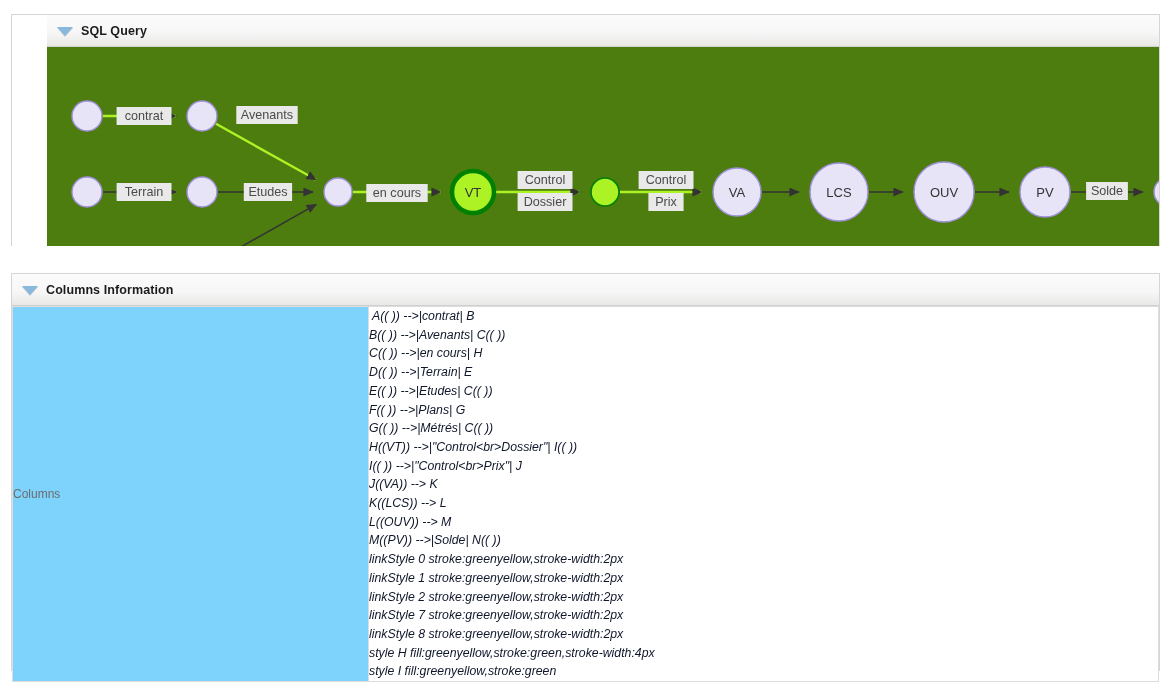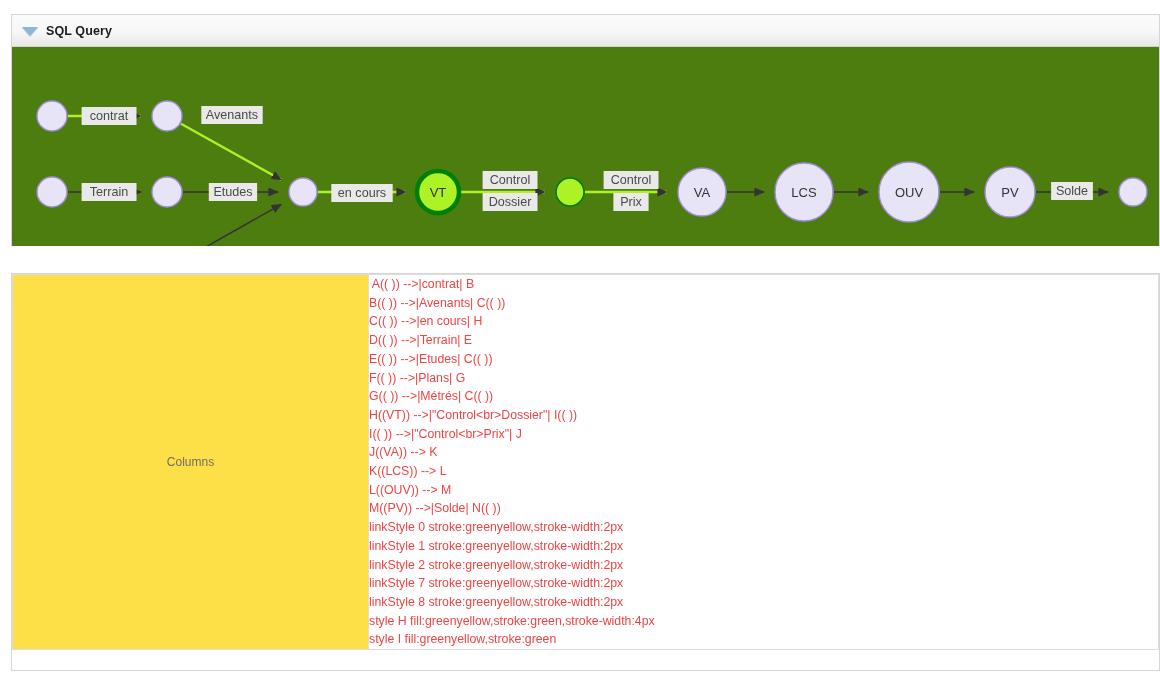--- a/index.html
+++ b/index.html
@@ -47,21 +47,21 @@
     height: 0;
     border-left: 8px solid transparent;
     border-right: 8px solid transparent;
     border-top: 9px solid #89b8dd;
     margin-right: 8px;
     margin-top: 2px;
     filter: drop-shadow(0 1px 0 rgba(0,0,0,0.18));
     cursor: pointer;
   }
 
-  #panel-sql { top: 14px; height: 232px; border-bottom: none; }
+  #panel-sql { top: 14px; height: 232px; border-bottom: none; padding-left: 35px; }
   #panel-sql .panel-body {
     height: 199px;
     background: #4d7c0f;
     position: relative;
     overflow: hidden;
   }
 
   #panel-cols { top: 273px; height: 398px; }
   #panel-cols .panel-body {
     background: #ffffff;
@@ -74,34 +74,35 @@
     border-collapse: collapse;
     table-layout: fixed;
   }
   table.cols-table td {
     vertical-align: middle;
     border: 1px solid #dddddd;
     padding: 0;
   }
   td.col-label {
     width: 356px;
-    background: #fde047;
-    text-align: center;
+    background: #7dd3fc;
+    text-align: left;
     padding-right: 12px;
     font-size: 12px;
     color: #6d6d6d;
     box-sizing: border-box;
   }
   td.col-value {
     background: #ffffff;
     padding: 7px 10px 8px 10px;
     font-size: 12.3px;
-    color: #ef4444;
+    color: #0f172a;
     line-height: 18.7px;
     white-space: pre;
+    font-style: italic;
   }
   .code-line { display: block; white-space: pre; }
 
   
   svg text {
     font-family: "Liberation Sans", sans-serif;
   }
   .node-label {
     font-size: 13px;
     fill: #333333;
@@ -249,20 +250,24 @@
             <g>
               <circle cx="1121" cy="145" r="14" fill="#e7e4f7" stroke="#9f8fd8" stroke-width="1.4"></circle>
             </g>
           </g>
       </svg>
 
     </div>
   </section>
 
   <section class="panel" id="panel-cols">
+    <div class="panel-header">
+      <span class="tri-toggle"></span>
+      <span class="panel-title">Columns Information</span>
+    </div>
     <div class="panel-body">
       <table class="cols-table">
         <tbody>
           <tr>
             <td class="col-label">Columns</td>
             <td class="col-value" id="code-cell"><span class="code-line"> A(( )) --&gt;|contrat| B</span><span class="code-line">B(( )) --&gt;|Avenants| C(( ))</span><span class="code-line">C(( )) --&gt;|en cours| H</span><span class="code-line">D(( )) --&gt;|Terrain| E</span><span class="code-line">E(( )) --&gt;|Etudes| C(( ))</span><span class="code-line">F(( )) --&gt;|Plans| G</span><span class="code-line">G(( )) --&gt;|Métrés| C(( ))</span><span class="code-line">H((VT)) --&gt;|"Control&lt;br&gt;Dossier"| I(( ))</span><span class="code-line">I(( )) --&gt;|"Control&lt;br&gt;Prix"| J</span><span class="code-line">J((VA)) --&gt; K</span><span class="code-line">K((LCS)) --&gt; L</span><span class="code-line">L((OUV)) --&gt; M</span><span class="code-line">M((PV)) --&gt;|Solde| N(( ))</span><span class="code-line">linkStyle 0 stroke:greenyellow,stroke-width:2px</span><span class="code-line">linkStyle 1 stroke:greenyellow,stroke-width:2px</span><span class="code-line">linkStyle 2 stroke:greenyellow,stroke-width:2px</span><span class="code-line">linkStyle 7 stroke:greenyellow,stroke-width:2px</span><span class="code-line">linkStyle 8 stroke:greenyellow,stroke-width:2px</span><span class="code-line">style H fill:greenyellow,stroke:green,stroke-width:4px</span><span class="code-line">style I fill:greenyellow,stroke:green</span></td>
           </tr>
         </tbody>
       </table>
     </div>

